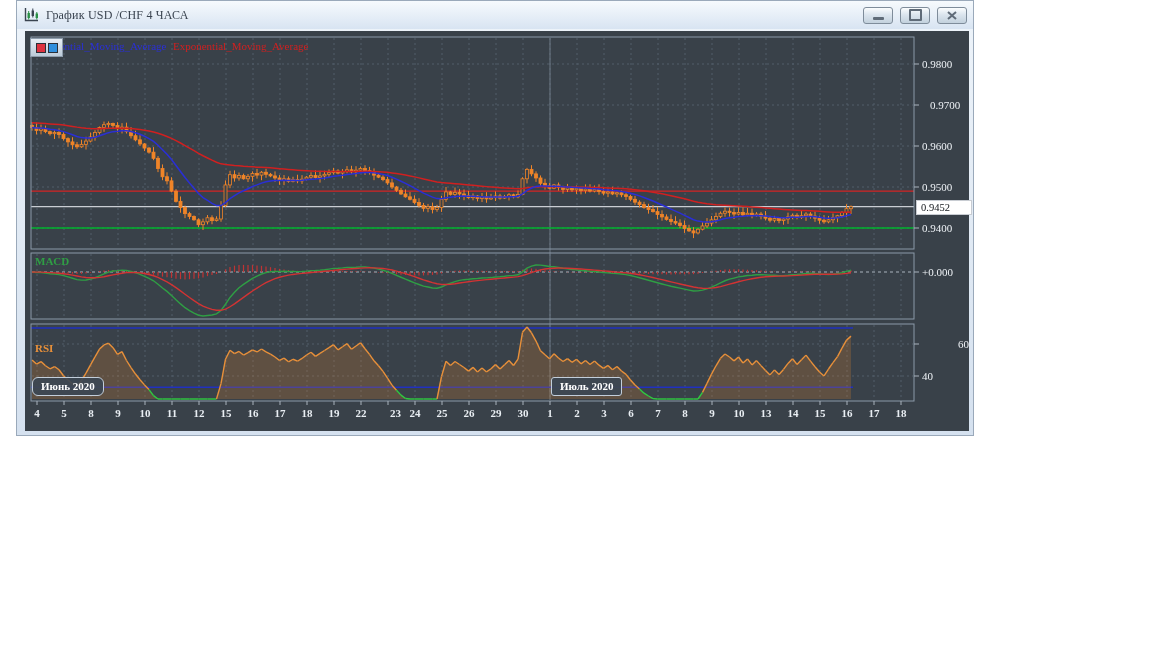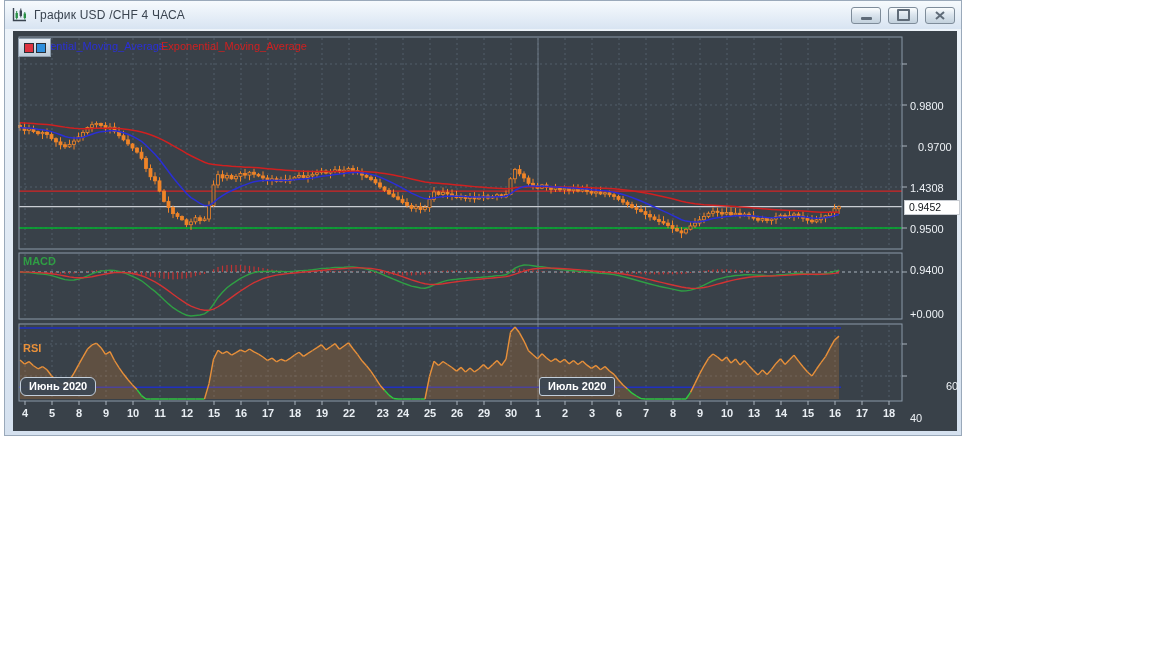--- a/index.html
+++ b/index.html
@@ -1,35 +1,35 @@
 <!DOCTYPE html>
 <html><head>
 <meta charset="utf-8">
 <style>
   html,body{margin:0;padding:0;background:#ffffff;width:1152px;height:648px;overflow:hidden;
             font-family:"Liberation Sans",sans-serif;}
-  #win{position:absolute;left:4px;top:0;width:958px;height:436px;box-sizing:border-box;
-       background:linear-gradient(#eef4fa,#d5e1ef);border:1px solid #9aa9ba;}
+  #win{position:absolute;left:16px;top:0;width:958px;height:436px;box-sizing:border-box;
+       background:linear-gradient(#eef4fa,#d5e1ef);border:1px solid #9aa9ba;font-family:Liberation Serif, serif;}
   #titlebar{position:absolute;left:0;top:0;width:100%;height:28px;display:flex;align-items:center;
             padding:0 6px;box-sizing:border-box;background:linear-gradient(#f6fafd,#d8e4f2);}
   #apptitle{font-size:12px;color:#3a4450;margin-left:6px;letter-spacing:.2px;}
   #winbtns{margin-left:auto;display:flex;}
   .wbtn{width:30px;height:17px;border:1px solid #7e8c9a;border-radius:3px;margin-left:7px;
         background:linear-gradient(#fbfdfe,#dbe5ee 45%,#c3d1dd);display:flex;align-items:center;
         justify-content:center;padding:0;cursor:default;}
   .g-min{width:11px;height:3px;background:#5f6b78;margin-top:7px;border-radius:1px;}
   .g-max{width:9px;height:8px;border:2px solid #5f6b78;border-radius:1px;}
   #client{position:absolute;left:8px;top:30px;width:944px;height:400px;background:#394149;}
   #chart{position:absolute;left:8px;top:30px;}
   .ov{position:absolute;z-index:5;white-space:nowrap;}
   .leg{font-size:11px;top:39px;}
   .legchip{left:13px;top:37px;width:31px;height:17px;background:linear-gradient(#e6edf4,#bccbd9);
            border:1px solid #8d9cab;display:flex;align-items:center;justify-content:center;gap:2px;}
   .swatch{width:10px;height:10px;border:1px solid #2a3038;box-sizing:border-box;padding:0;}
-  .axlab{font-size:11px;color:#eef2f6;left:905px;margin-top:42px;}
+  .axlab{font-size:11px;color:#eef2f6;left:905px;}
   .xlab{font-size:11px;font-weight:bold;color:#e9eef3;width:26px;text-align:center;top:406px;}
   .month-chip{background:rgba(60,70,82,.92);border:1px solid #c2cedb;border-radius:3px;color:#fff;
               font-size:11px;font-weight:bold;line-height:15px;padding:1px 8px;top:376px;}
   #pricebox{left:899px;top:199px;width:50px;height:13px;background:#ffffff;color:#101418;
             font-size:10.5px;line-height:13px;padding-left:4px;border:1px solid #c8ccd2;}
   #macdlab{left:18px;top:254px;font-size:11px;color:#2f9e44;font-weight:bold;}
   #rsilab{left:18px;top:325px;font-size:11px;color:#e8903a;font-weight:bold;margin-top:16px;}
 </style>
 </head>
 <body>
@@ -973,21 +973,21 @@
 
   <span class="ov axlab" style="top:265px;">+0.000</span>
   <span class="ov axlab" style="top:337px;padding-left:36px;">60</span>
   <span class="ov axlab" style="top:369px;text-align:right;">40</span>
 
   <span class="ov" id="pricebox">0.9452</span>
 
   <div id="ylabels">
       <span class="ov axlab" style="top: 57px;">0.9800</span>
       <span class="ov axlab" style="top: 98px; padding-left: 8px;">0.9700</span>
-      <span class="ov axlab" style="top: 139px;">1.4308</span>
+      <span class="ov axlab" style="top: 139px;">0.9600</span>
       <span class="ov axlab" style="top: 180px;">0.9500</span>
       <span class="ov axlab" style="top: 221px;">0.9400</span>
     </div>
   <div id="xlabels">
       <span class="ov xlab" style="left: 7px;">4</span>
       <span class="ov xlab" style="left: 34px;">5</span>
       <span class="ov xlab" style="left: 61px;">8</span>
       <span class="ov xlab" style="left: 88px;">9</span>
       <span class="ov xlab" style="left: 115px;">10</span>
       <span class="ov xlab" style="left: 142px;">11</span>

